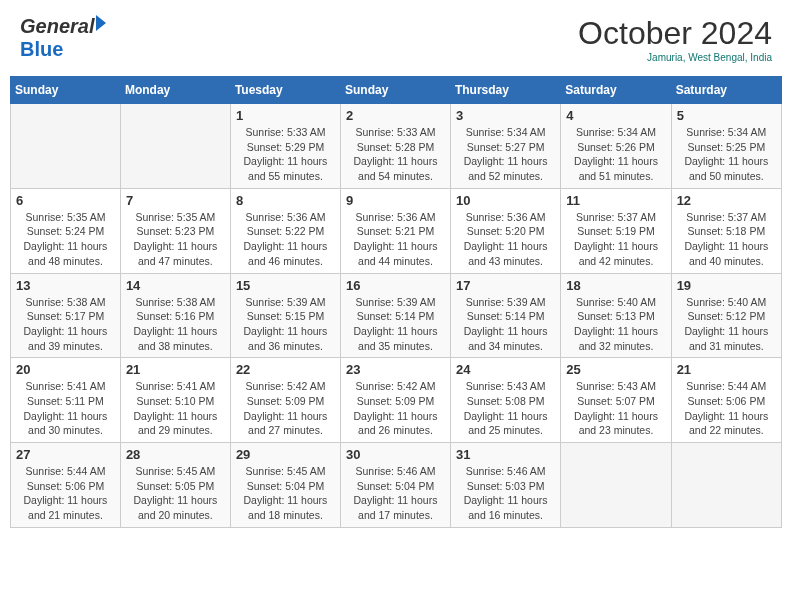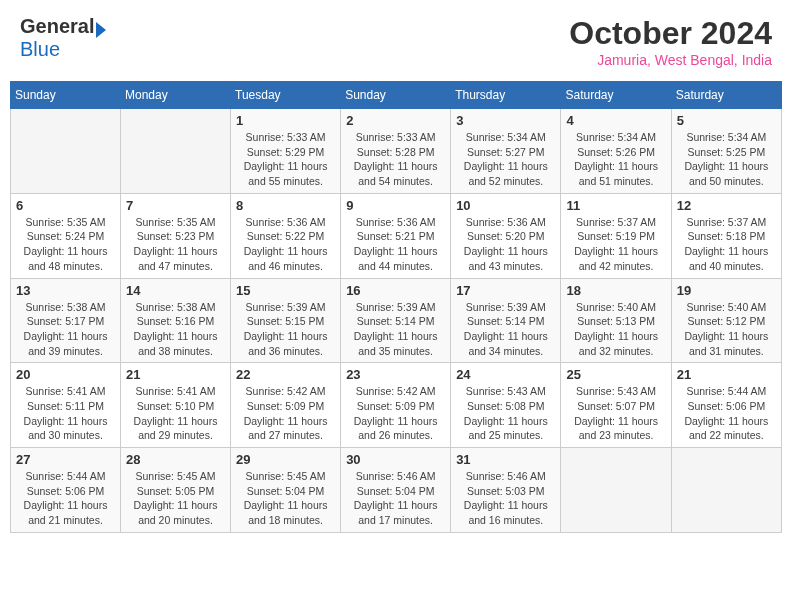--- a/index.html
+++ b/index.html
@@ -20,39 +20,39 @@
     .logo {
       display: flex;
       flex-direction: column;
       align-items: flex-start;
     }
     .title-block {
       text-align: right;
     }
     .month-title {
       font-size: 32px;
-      font-weight: bold;
+      font-weight: normal;
       color: #333;
     }
     .location {
-      font-size: 14px;
-      color: #ec4899;
+      font-size: 10px;
+      color: #0f766e;
     }
     .calendar {
       width: 100%;
       border-collapse: collapse;
       font-size: 11px;
     }
     .calendar thead th {
       background-color: #2e6db4;
       color: #fff;
       padding: 6px 4px;
       text-align: left;
       font-size: 12px;
-      font-weight: normal;
+      font-weight: bold;
       border: 1px solid #2e6db4;
     }
     .calendar tbody td {
       vertical-align: top;
       padding: 4px 5px;
       border: 1px solid #ccc;
       width: 113px;
       min-height: 80px;
       background: #fff;
     }
@@ -70,30 +70,31 @@
       color: #444;
       line-height: 1.4;
       font-size: 10.5px;
       text-align: center;
     }
     .empty-cell {
       background: #f5f5f5 !important;
     }
     .logo-wrapper {
       display: flex;
-      align-items: flex-end;
+      align-items: flex-start;
+      font-style: italic;
     }
     .logo-text-general {
       color: #333;
       font-weight: bold;
       font-size: 20px;
     }
     .logo-text-blue {
       color: #1a6bbf;
-      font-weight: normal;
+      font-weight: bold;
       font-size: 20px;
     }
     .logo-triangle {
       width: 0;
       height: 0;
       border-left: 10px solid #1a6bbf;
       border-top: 8px solid transparent;
       border-bottom: 8px solid transparent;
       display: inline-block;
       margin-left: 2px;

